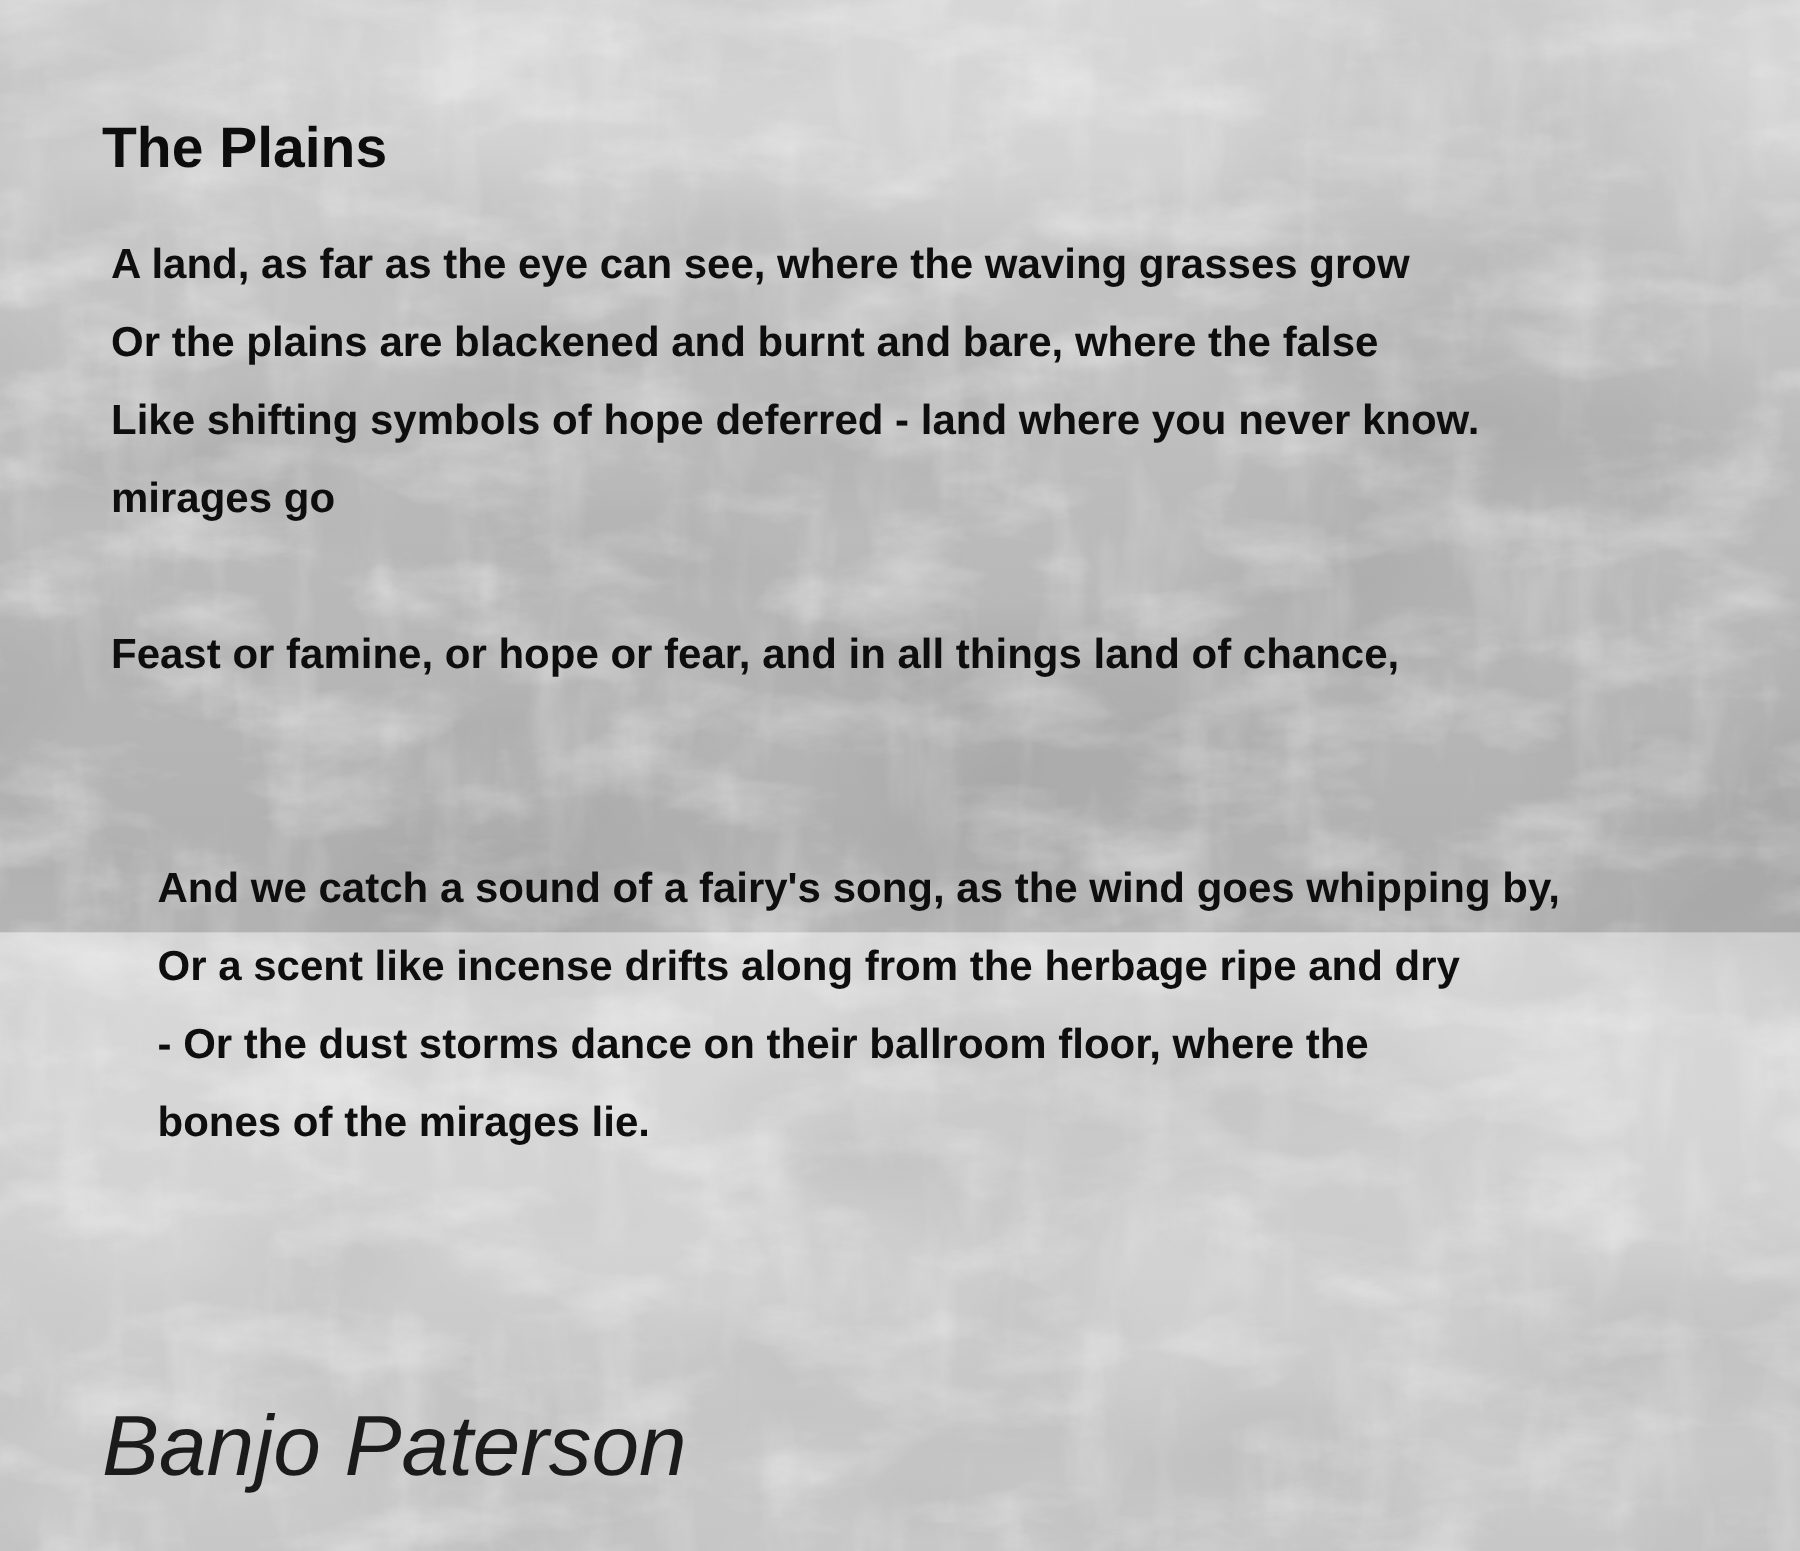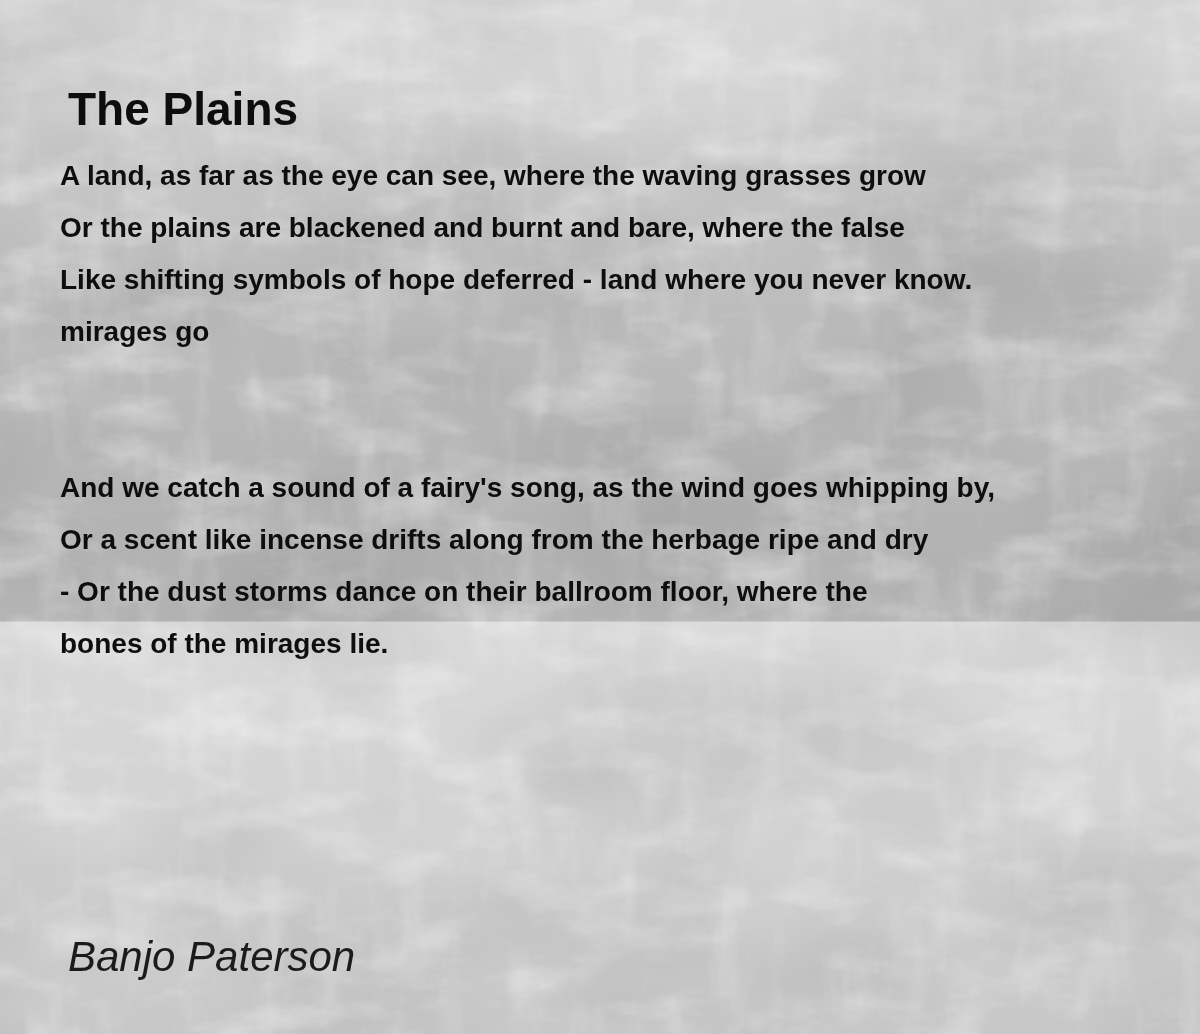--- a/index.html
+++ b/index.html
@@ -37,46 +37,46 @@
   }
   .content {
     position: absolute;
     inset: 0;
     z-index: 2;
   }
   .title {
     position: absolute;
     left: 68px;
     top: 55px;
-    font-size: 46px;
+    font-size: 38px;
     font-weight: bold;
     line-height: 1;
     color: #0d0d0d;
     letter-spacing: 0px;
   }
   .poem {
     position: absolute;
-    left: 60px;
+    left: 74px;
     top: 150px;
     font-size: 28px;
     font-weight: bold;
     color: #0e0e0e;
   }
   .stanza { margin: 0; }
   .stanza.gap-1 { margin-top: 52px; }
-  .stanza.gap-2 { margin-top: 104px; }
+  .stanza.gap-2 { margin-top: 104px; margin-left: 31px; }
   .line {
     line-height: 52px;
     white-space: pre;
   }
   .author {
     position: absolute;
     left: 68px;
     top: 935px;
-    font-size: 42px;
+    font-size: 57px;
     font-style: italic;
     font-weight: normal;
     line-height: 1.05;
     color: #1b1b1b;
   }
 </style>
 </head>
 <body>
 
 <div class="page">
@@ -117,20 +117,21 @@
     <div class="poem">
 
       <div class="stanza">
         <div class="line">A land, as far as the eye can see, where the waving grasses grow</div>
         <div class="line">Or the plains are blackened and burnt and bare, where the false</div>
         <div class="line">Like shifting symbols of hope deferred - land where you never know.</div>
         <div class="line">mirages go</div>
       </div>
 
       <div class="stanza gap-1">
+        <div class="line">Feast or famine, or hope or fear, and in all things land of chance,</div>
       </div>
 
       <div class="stanza gap-2">
         <div class="line">And we catch a sound of a fairy's song, as the wind goes whipping by,</div>
         <div class="line">Or a scent like incense drifts along from the herbage ripe and dry</div>
         <div class="line">- Or the dust storms dance on their ballroom floor, where the</div>
         <div class="line">bones of the mirages lie.</div>
       </div>
 
     </div>

